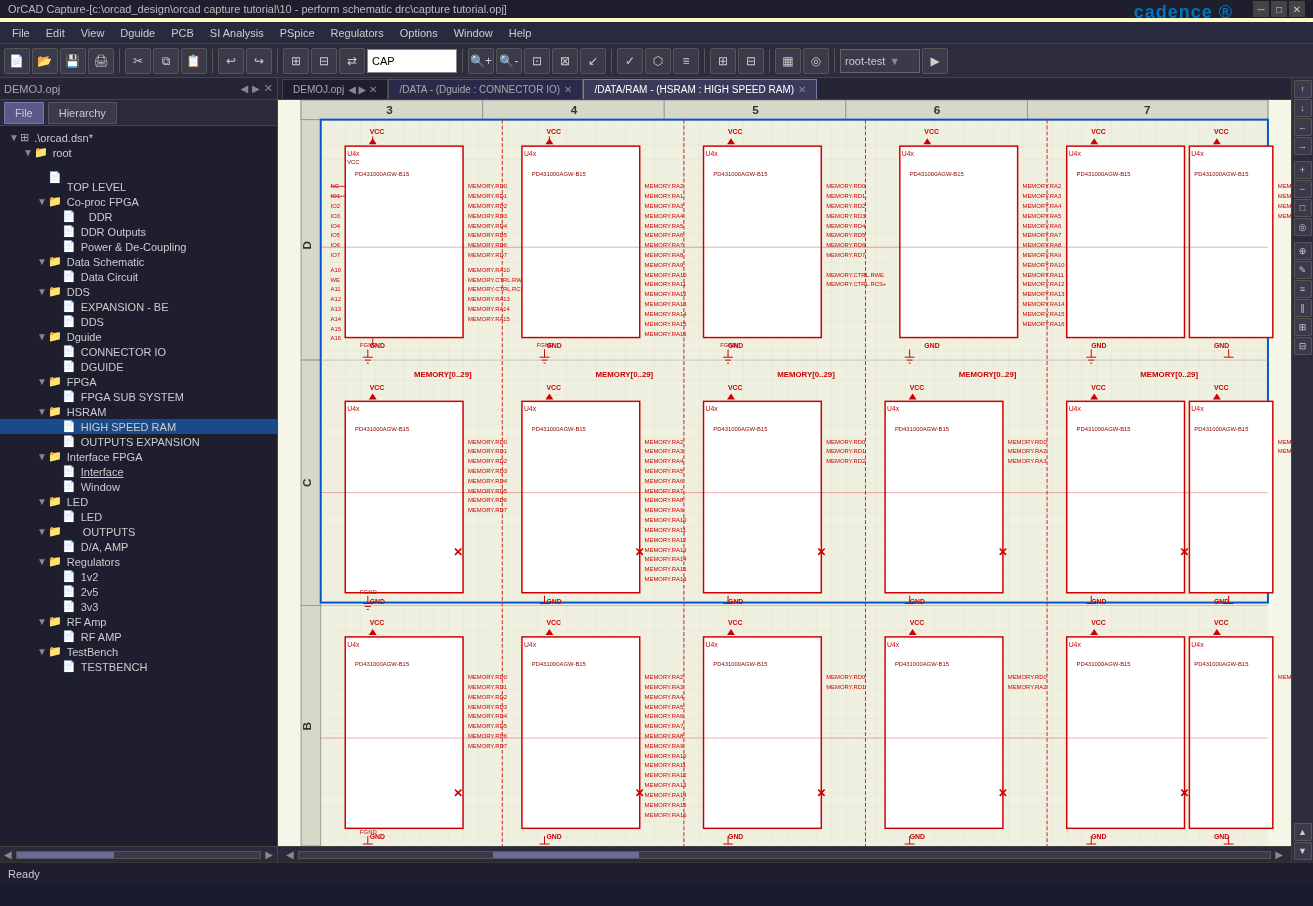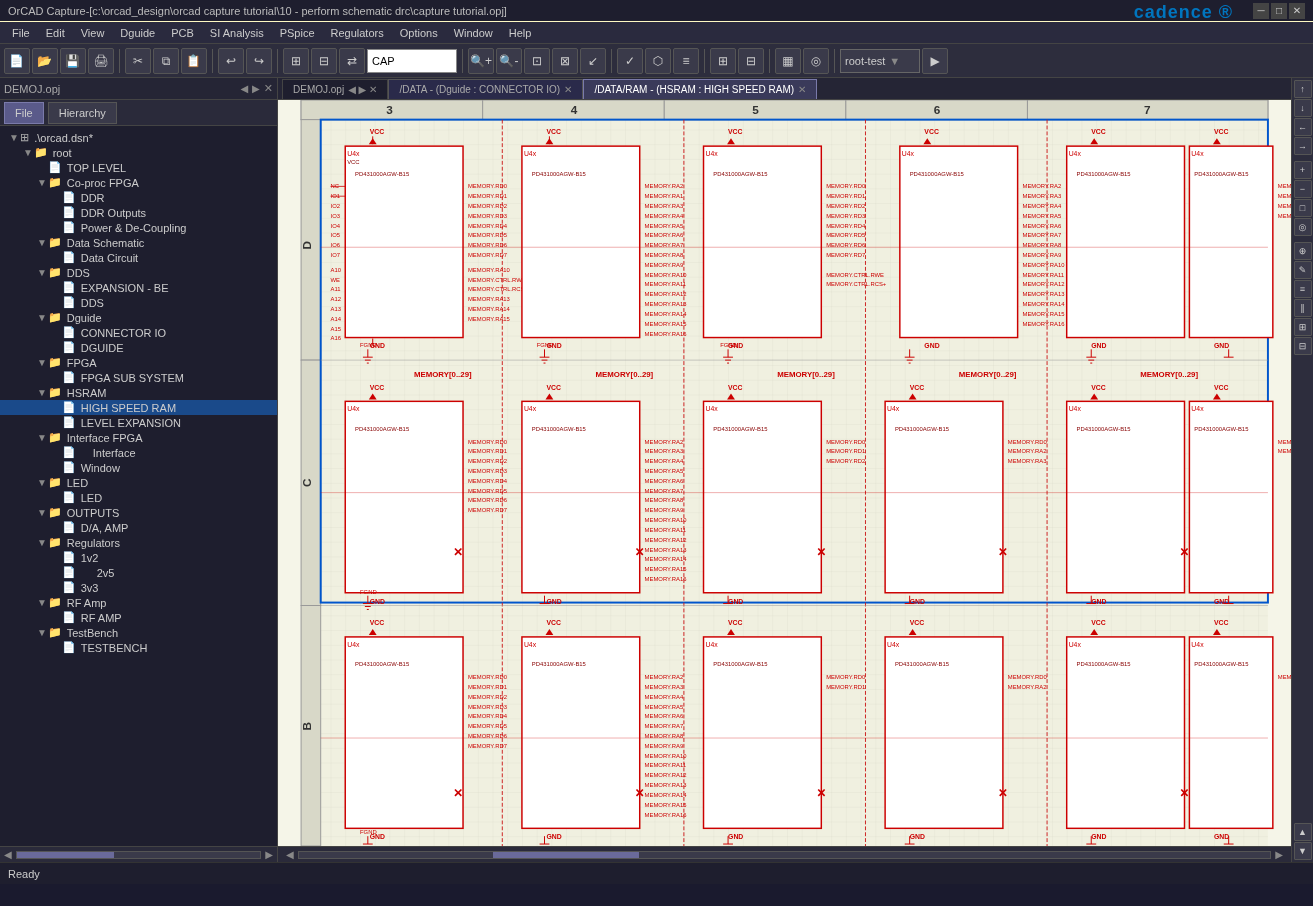--- a/index.html
+++ b/index.html
@@ -7,21 +7,21 @@
 
     
     #titlebar {
       background: #1e1e2e;
       color: #ccc;
       height: 22px;
       display: flex;
       align-items: center;
       padding: 0 8px;
       font-size: 11px;
-      border-bottom: 1px solid #fef9c3;
+      border-bottom: 4px solid #fef9c3;
       position: relative;
     }
     #titlebar .title-text { flex: 1; font-size: 11px; color: #bbb; }
     #titlebar .win-controls { display: flex; gap: 2px; }
     #titlebar .win-btn {
       width: 16px; height: 16px; background: #444; border: none;
       color: #ccc; font-size: 10px; display: flex; align-items: center; justify-content: center;
       cursor: pointer;
     }
     #titlebar .cadence-logo {
@@ -354,33 +354,33 @@
         <div class="tree-item">
           <span class="tree-indent" style="width: 18px;"></span>
           <span class="tree-toggle">▼</span>
           <span class="tree-icon" style="font-size: 11px;">📁</span>
           <span style="margin-left: 2px;">root</span>
         </div>
         <div class="tree-item">
           <span class="tree-indent" style="width: 32px;"></span>
           <span class="tree-toggle"></span>
           <span class="tree-icon" style="font-size: 11px;">📄</span>
-          <span style="margin-left: 2px;">TOP LEVEL</span>
+          <span style="margin-left: 2px; margin-top: 20px;">TOP LEVEL</span>
         </div>
         <div class="tree-item">
           <span class="tree-indent" style="width: 32px;"></span>
           <span class="tree-toggle">▼</span>
           <span class="tree-icon" style="font-size: 11px;">📁</span>
           <span style="margin-left: 2px;">Co-proc FPGA</span>
         </div>
         <div class="tree-item">
           <span class="tree-indent" style="width: 46px;"></span>
           <span class="tree-toggle"></span>
           <span class="tree-icon" style="font-size: 11px;">📄</span>
-          <span style="margin-left: 2px;">DDR</span>
+          <span style="margin-left: 10px;">DDR</span>
         </div>
         <div class="tree-item">
           <span class="tree-indent" style="width: 46px;"></span>
           <span class="tree-toggle"></span>
           <span class="tree-icon" style="font-size: 11px;">📄</span>
           <span style="margin-left: 2px;">DDR Outputs</span>
         </div>
         <div class="tree-item">
           <span class="tree-indent" style="width: 46px;"></span>
           <span class="tree-toggle"></span>
@@ -456,33 +456,33 @@
         <div class="tree-item selected">
           <span class="tree-indent" style="width: 46px;"></span>
           <span class="tree-toggle"></span>
           <span class="tree-icon" style="font-size: 11px;">📄</span>
           <span style="margin-left: 2px;">HIGH SPEED RAM</span>
         </div>
         <div class="tree-item">
           <span class="tree-indent" style="width: 46px;"></span>
           <span class="tree-toggle"></span>
           <span class="tree-icon" style="font-size: 11px;">📄</span>
-          <span style="margin-left: 2px;">LEVEL EXPANSION</span>
+          <span style="margin-left: 2px;">OUTPUTS EXPANSION</span>
         </div>
         <div class="tree-item">
           <span class="tree-indent" style="width: 32px;"></span>
           <span class="tree-toggle">▼</span>
           <span class="tree-icon" style="font-size: 11px;">📁</span>
           <span style="margin-left: 2px;">Interface FPGA</span>
         </div>
         <div class="tree-item">
           <span class="tree-indent" style="width: 46px;"></span>
           <span class="tree-toggle"></span>
           <span class="tree-icon" style="font-size: 11px;">📄</span>
-          <span style="margin-left: 14px;">Interface</span>
+          <span style="margin-left: 2px; text-decoration: underline;">Interface</span>
         </div>
         <div class="tree-item">
           <span class="tree-indent" style="width: 46px;"></span>
           <span class="tree-toggle"></span>
           <span class="tree-icon" style="font-size: 11px;">📄</span>
           <span style="margin-left: 2px;">Window</span>
         </div>
         <div class="tree-item">
           <span class="tree-indent" style="width: 32px;"></span>
           <span class="tree-toggle">▼</span>
@@ -492,21 +492,21 @@
         <div class="tree-item">
           <span class="tree-indent" style="width: 46px;"></span>
           <span class="tree-toggle"></span>
           <span class="tree-icon" style="font-size: 11px;">📄</span>
           <span style="margin-left: 2px;">LED</span>
         </div>
         <div class="tree-item">
           <span class="tree-indent" style="width: 32px;"></span>
           <span class="tree-toggle">▼</span>
           <span class="tree-icon" style="font-size: 11px;">📁</span>
-          <span style="margin-left: 2px;">OUTPUTS</span>
+          <span style="margin-left: 18px;">OUTPUTS</span>
         </div>
         <div class="tree-item">
           <span class="tree-indent" style="width: 46px;"></span>
           <span class="tree-toggle"></span>
           <span class="tree-icon" style="font-size: 11px;">📄</span>
           <span style="margin-left: 2px;">D/A, AMP</span>
         </div>
         <div class="tree-item">
           <span class="tree-indent" style="width: 32px;"></span>
           <span class="tree-toggle">▼</span>
@@ -516,21 +516,21 @@
         <div class="tree-item">
           <span class="tree-indent" style="width: 46px;"></span>
           <span class="tree-toggle"></span>
           <span class="tree-icon" style="font-size: 11px;">📄</span>
           <span style="margin-left: 2px;">1v2</span>
         </div>
         <div class="tree-item">
           <span class="tree-indent" style="width: 46px;"></span>
           <span class="tree-toggle"></span>
           <span class="tree-icon" style="font-size: 11px;">📄</span>
-          <span style="margin-left: 18px;">2v5</span>
+          <span style="margin-left: 2px;">2v5</span>
         </div>
         <div class="tree-item">
           <span class="tree-indent" style="width: 46px;"></span>
           <span class="tree-toggle"></span>
           <span class="tree-icon" style="font-size: 11px;">📄</span>
           <span style="margin-left: 2px;">3v3</span>
         </div>
         <div class="tree-item">
           <span class="tree-indent" style="width: 32px;"></span>
           <span class="tree-toggle">▼</span>

